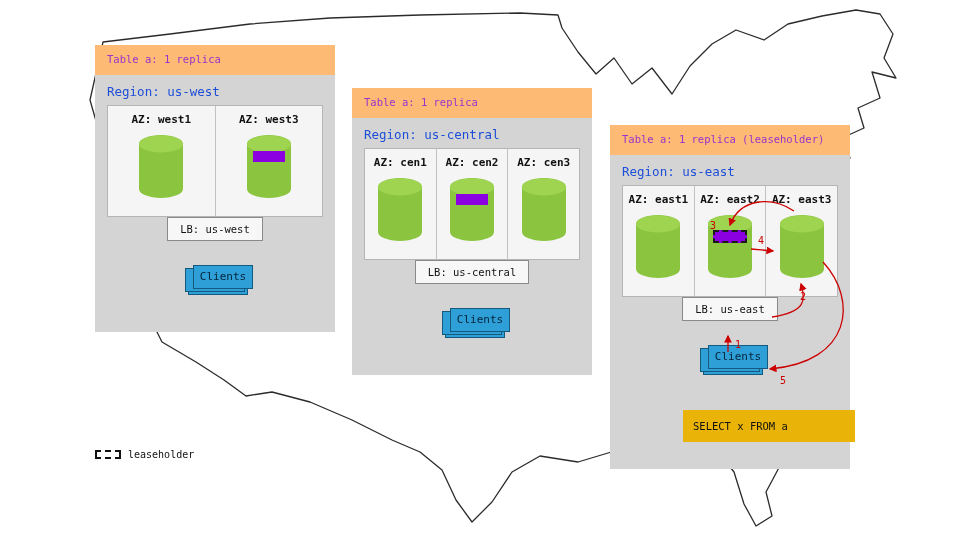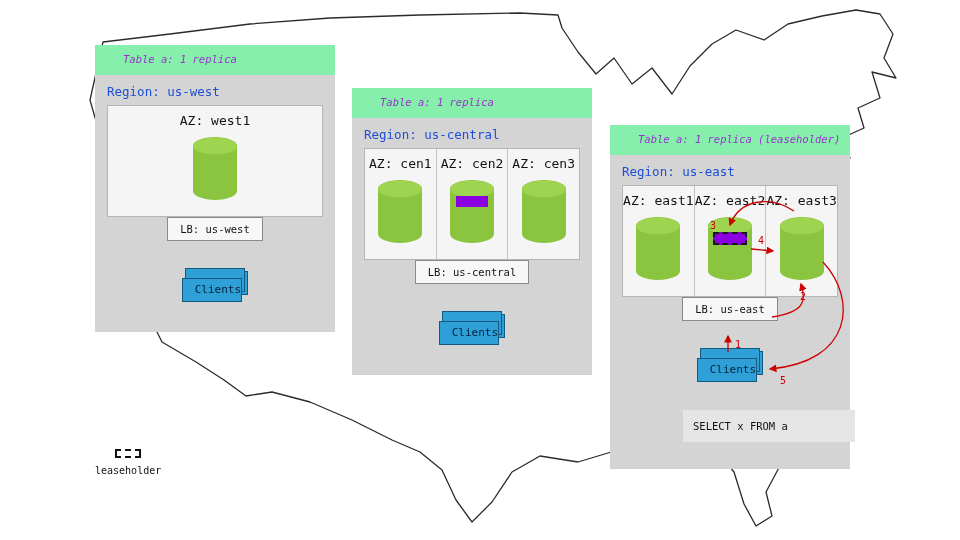--- a/index.html
+++ b/index.html
@@ -6,45 +6,45 @@
   html,body { width:960px; height:540px; background:#ffffff; overflow:hidden; position:relative;
               font-family:"DejaVu Sans Mono", monospace; }
 
   .map-svg { position:absolute; left:0; top:0; width:960px; height:540px; }
 
   .region-card { position:absolute; width:240px; background:#d4d4d4; }
   #card-west    { left:95px;  top:45px;  height:287px; }
   #card-central { left:352px; top:88px;  height:287px; }
   #card-east    { left:610px; top:125px; height:344px; }
 
-  .card-header  { background:#86efac; color:#9933cc; font-size:10.5px; padding:8px 28px; height:30px; white-space:nowrap;font-style:italic; }
+  .card-header  { background:#fdba74; color:#9933cc; font-size:10.5px; padding:8px 12px; height:30px; white-space:nowrap; }
   .region-label { font-size:12.5px; color:#1d4ed8; padding:9px 12px 7px; height:30px; }
 
   .az-panel { margin:0 12px; height:112px; background:#f5f5f5; border:1px solid #b5b5b5; display:flex; }
   .az-col   { flex:1; border-right:1px solid #c2c2c2; display:flex; flex-direction:column; align-items:center; padding-top:7px; }
   .az-col:last-child { border-right:none; }
-  .az-label { font-size:13px; color:#111; white-space:nowrap; }
+  .az-label { font-size:11px; color:#111; white-space:nowrap;font-weight:bold; }
 
   .cylinder { position:relative; margin-top:9px; width:46px; height:64px; }
   .replica-chip { position:absolute; left:7px; top:16px; width:32px; height:11px; background:#8a00e0; }
   .replica-chip.leaseholder { left:6px; top:15px; width:34px; height:13px; border:2px dashed #1a1a1a; }
 
   .lb-box { width:fit-content; margin:0 auto 0; background:#f7f7f7; border:1px solid #8a8a8a;
             padding:5px 12px; font-size:10.5px; color:#111; white-space:nowrap; }
 
   .clients-stack { position:relative; width:66px; height:30px; margin:24px auto 0; }
   .clients-layer { position:absolute; width:60px; height:24px; background:#2f9fd8; border:1px solid #14597e; }
   .clients-layer.l3 { left:6px; top:6px; }
   .clients-layer.l2 { left:3px; top:3px; }
-  .clients-layer.l1 { left:0; top:0; font-size:11px; color:#00243a; text-align:right; line-height:22px;margin-top:13px; }
-
-  .sql-box { position:absolute; left:683px; top:410px; width:172px; background:#e5e5e5;
+  .clients-layer.l1 { left:11px; top:0; font-size:11px; color:#00243a; text-align:center; line-height:22px; }
+
+  .sql-box { position:absolute; left:683px; top:410px; width:172px; background:#eab308;
              padding:8px 10px; font-size:10.5px; line-height:1.55; color:#111; }
 
-  .legend { position:absolute; left:95px; top:449px; display:flex; align-items:center; gap:7px;flex-direction:column; }
+  .legend { position:absolute; left:95px; top:449px; display:flex; align-items:center; gap:7px; }
   .legend-swatch { width:26px; height:9px; border:2px dashed #111; background:#fff; }
   .legend-label  { font-size:10px; color:#111; }
 
   .arrows { position:absolute; left:0; top:0; width:960px; height:540px; pointer-events:none; }
   .fl   { stroke:#cc0000; stroke-width:1.3; fill:none; }
   .fnum { fill:#cc0000; font-size:10px; font-family:"DejaVu Sans Mono", monospace; }
 </style>
 </head>
 <body>
 
@@ -64,20 +64,30 @@
   <div class="card-header">Table a: 1 replica</div>
   <div class="region-label">Region: us-west</div>
   <div class="az-panel">
     <div class="az-col">
       <div class="az-label">AZ: west1</div>
       <div class="cylinder">
         <svg width="46" height="64" viewBox="0 0 46 64">
             <path d="M1 9 v45 a22 9 0 0 0 44 0 v-45 a22 9 0 0 0 -44 0" fill="#8bc53f"></path>
             <ellipse cx="23" cy="9" rx="22" ry="8.5" fill="#9ed44f"></ellipse>
           </svg>
+      </div>
+    </div>
+    <div class="az-col">
+      <div class="az-label">AZ: west3</div>
+      <div class="cylinder">
+        <svg width="46" height="64" viewBox="0 0 46 64">
+            <path d="M1 9 v45 a22 9 0 0 0 44 0 v-45 a22 9 0 0 0 -44 0" fill="#8bc53f"></path>
+            <ellipse cx="23" cy="9" rx="22" ry="8.5" fill="#9ed44f"></ellipse>
+          </svg>
+        <div class="replica-chip"></div>
       </div>
     </div>
   </div>
   <div class="lb-box">LB: us-west</div>
   <div class="clients-stack">
     <div class="clients-layer l3"></div>
     <div class="clients-layer l2"></div>
     <div class="clients-layer l1">Clients</div>
   </div>
 </div>

